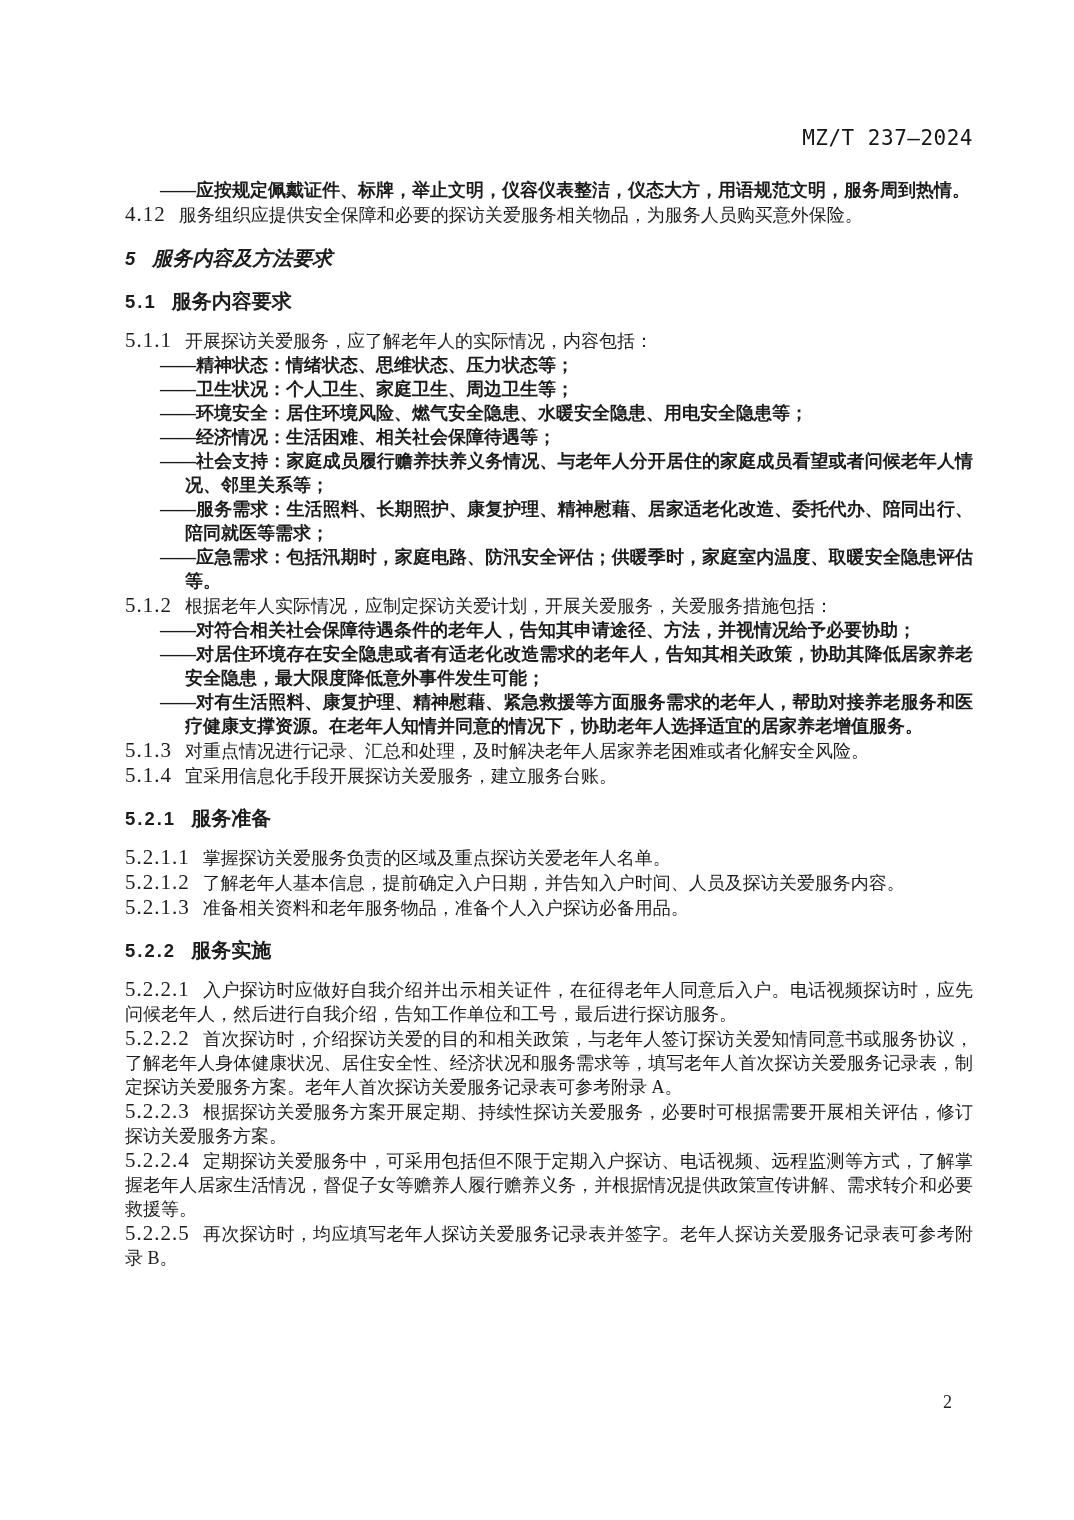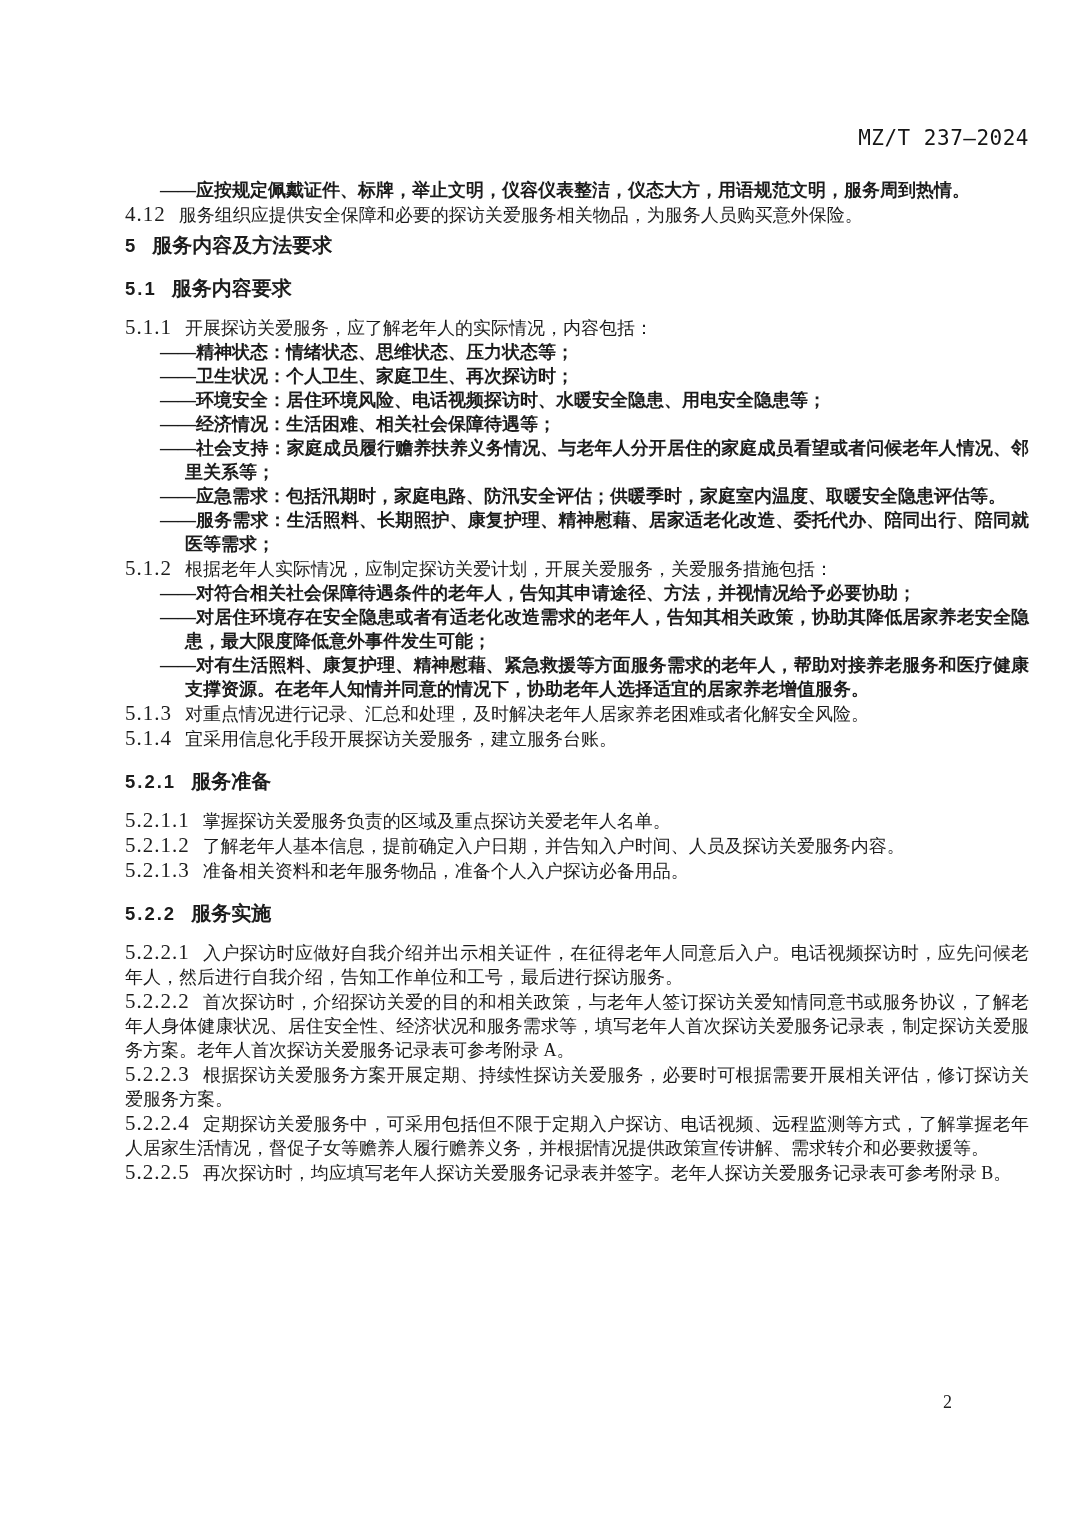--- a/index.html
+++ b/index.html
@@ -6,21 +6,21 @@
   html, body { background: #ffffff; }
   body {
     width: 1074px; height: 1520px;
     position: relative;
     font-family: "Liberation Serif", serif;
     color: #1c1c1c;
     overflow: hidden;
   }
   .page {
     position: absolute; inset: 0;
-    padding: 126px 45px 0 125px;
+    padding: 126px 101px 0 125px;
   }
   .doc-header {
     text-align: right;
     font-family: "DejaVu Sans Mono", monospace;
     font-size: 21px;
     line-height: 24px;
     color: #151515;
     margin-bottom: 28px;
     letter-spacing: 0.5px;
   }
@@ -50,21 +50,21 @@
     margin: 18px 0 14px;
     text-align: left;
   }
   p.heading .num {
     font-family: "Liberation Sans", sans-serif;
     font-size: 18.5px;
     font-weight: bold;
     letter-spacing: 2px;
     margin-right: 15px;
   }
-  p.h1 { margin-top: 6px; }
+  p.h1 { margin-top: 19px; font-style: italic; }
   .page-number {
     position: absolute;
     top: 1392px;
     right: 122px;
     font-family: "Liberation Serif", serif;
     font-size: 18px;
     color: #222;
   }
 </style>
 </head>
@@ -73,26 +73,26 @@
 <div class="page">
   <div class="doc-header">MZ/T 237—2024</div>
 
   <div class="content" id="content">
       <p class="dash"><span class="txt">——应按规定佩戴证件、标牌，举止文明，仪容仪表整洁，仪态大方，用语规范文明，服务周到热情。</span></p>
       <p class="clause"><span class="num">4.12</span><span class="txt">服务组织应提供安全保障和必要的探访关爱服务相关物品，为服务人员购买意外保险。</span></p>
       <p class="heading h1"><span class="num">5</span><span class="txt">服务内容及方法要求</span></p>
       <p class="heading h2"><span class="num">5.1</span><span class="txt">服务内容要求</span></p>
       <p class="clause"><span class="num">5.1.1</span><span class="txt">开展探访关爱服务，应了解老年人的实际情况，内容包括：</span></p>
       <p class="dash"><span class="txt">——精神状态：情绪状态、思维状态、压力状态等；</span></p>
-      <p class="dash"><span class="txt">——卫生状况：个人卫生、家庭卫生、再次探访时；</span></p>
-      <p class="dash"><span class="txt">——环境安全：居住环境风险、电话视频探访时、水暖安全隐患、用电安全隐患等；</span></p>
+      <p class="dash"><span class="txt">——卫生状况：个人卫生、家庭卫生、周边卫生等；</span></p>
+      <p class="dash"><span class="txt">——环境安全：居住环境风险、燃气安全隐患、水暖安全隐患、用电安全隐患等；</span></p>
       <p class="dash"><span class="txt">——经济情况：生活困难、相关社会保障待遇等；</span></p>
       <p class="dash"><span class="txt">——社会支持：家庭成员履行赡养扶养义务情况、与老年人分开居住的家庭成员看望或者问候老年人情况、邻里关系等；</span></p>
+      <p class="dash"><span class="txt">——服务需求：生活照料、长期照护、康复护理、精神慰藉、居家适老化改造、委托代办、陪同出行、陪同就医等需求；</span></p>
       <p class="dash"><span class="txt">——应急需求：包括汛期时，家庭电路、防汛安全评估；供暖季时，家庭室内温度、取暖安全隐患评估等。</span></p>
-      <p class="dash"><span class="txt">——服务需求：生活照料、长期照护、康复护理、精神慰藉、居家适老化改造、委托代办、陪同出行、陪同就医等需求；</span></p>
       <p class="clause"><span class="num">5.1.2</span><span class="txt">根据老年人实际情况，应制定探访关爱计划，开展关爱服务，关爱服务措施包括：</span></p>
       <p class="dash"><span class="txt">——对符合相关社会保障待遇条件的老年人，告知其申请途径、方法，并视情况给予必要协助；</span></p>
       <p class="dash"><span class="txt">——对居住环境存在安全隐患或者有适老化改造需求的老年人，告知其相关政策，协助其降低居家养老安全隐患，最大限度降低意外事件发生可能；</span></p>
       <p class="dash"><span class="txt">——对有生活照料、康复护理、精神慰藉、紧急救援等方面服务需求的老年人，帮助对接养老服务和医疗健康支撑资源。在老年人知情并同意的情况下，协助老年人选择适宜的居家养老增值服务。</span></p>
       <p class="clause"><span class="num">5.1.3</span><span class="txt">对重点情况进行记录、汇总和处理，及时解决老年人居家养老困难或者化解安全风险。</span></p>
       <p class="clause"><span class="num">5.1.4</span><span class="txt">宜采用信息化手段开展探访关爱服务，建立服务台账。</span></p>
       <p class="heading h3"><span class="num">5.2.1</span><span class="txt">服务准备</span></p>
       <p class="clause"><span class="num">5.2.1.1</span><span class="txt">掌握探访关爱服务负责的区域及重点探访关爱老年人名单。</span></p>
       <p class="clause"><span class="num">5.2.1.2</span><span class="txt">了解老年人基本信息，提前确定入户日期，并告知入户时间、人员及探访关爱服务内容。</span></p>
       <p class="clause"><span class="num">5.2.1.3</span><span class="txt">准备相关资料和老年服务物品，准备个人入户探访必备用品。</span></p>

